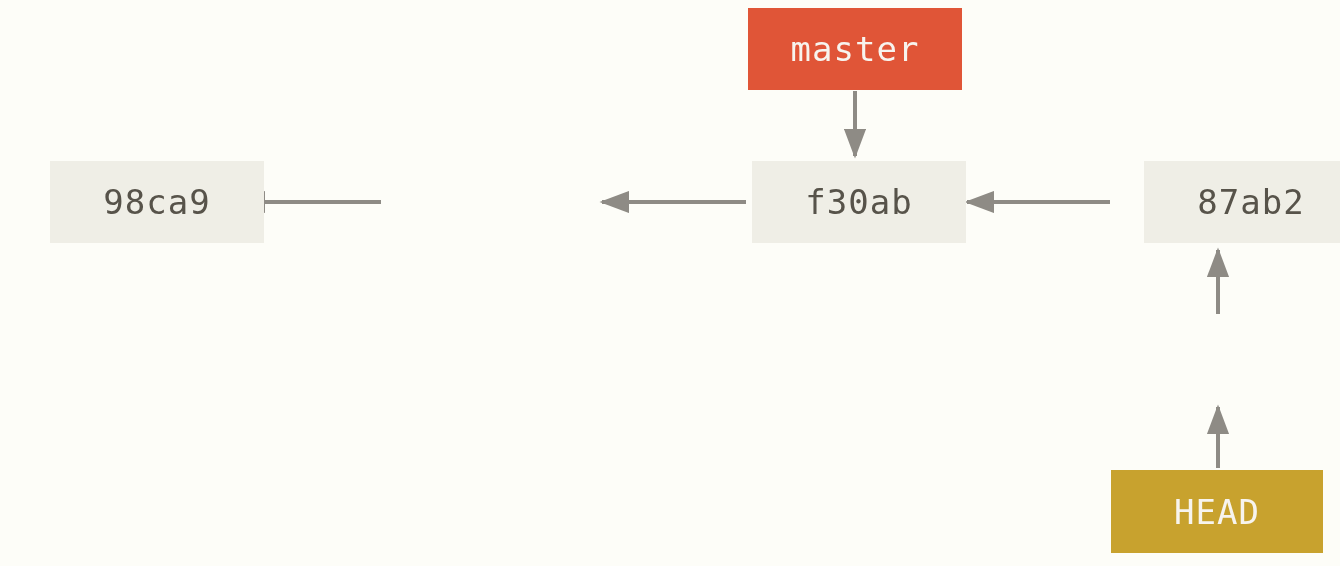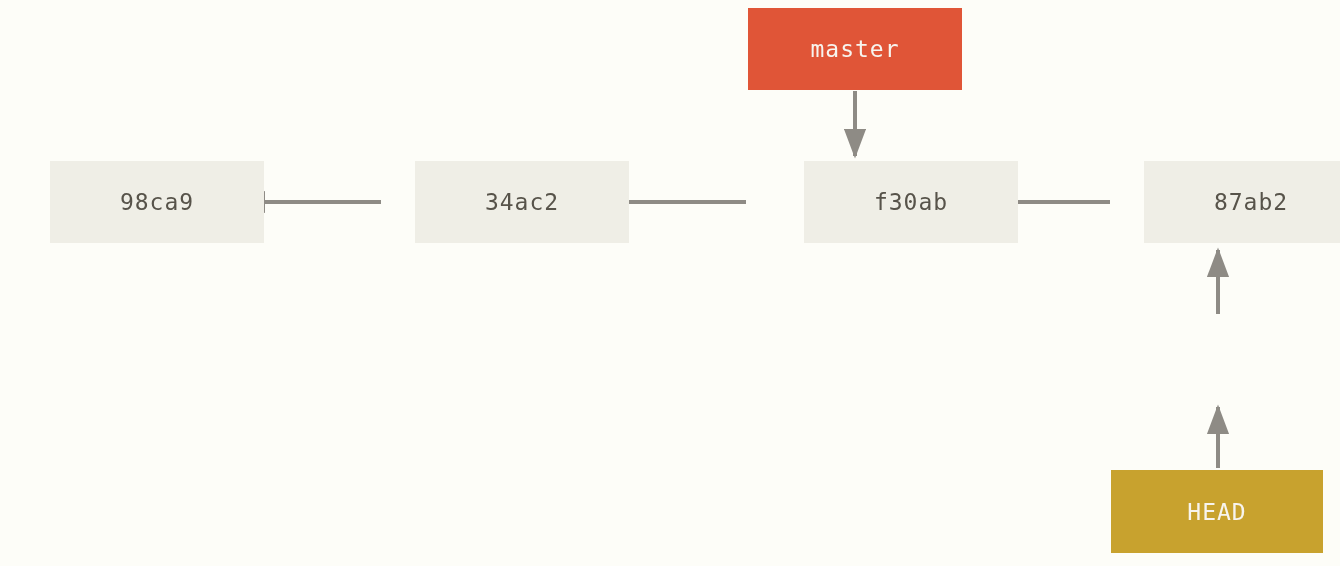--- a/index.html
+++ b/index.html
@@ -21,21 +21,21 @@
     top: 0;
     width: 1340px;
     height: 566px;
     pointer-events: none;
   }
   .node {
     position: absolute;
     display: flex;
     align-items: center;
     justify-content: center;
-    font-size: 23px;
+    font-size: 34px;
     letter-spacing: 1px;
   }
   .commit {
     width: 214px;
     height: 82px;
     top: 161px;
     background: #efeee6;
     color: #57534a;
     margin-left: 32px;
   }
@@ -67,24 +67,21 @@
     <line x1="746" y1="202" x2="602" y2="202" stroke="#8e8b85" stroke-width="4" marker-end="url(#ah)"></line>
     <line x1="1110" y1="202" x2="967" y2="202" stroke="#8e8b85" stroke-width="4" marker-end="url(#ah)"></line>
     <line x1="855" y1="91" x2="855" y2="156" stroke="#8e8b85" stroke-width="4" marker-end="url(#ah)"></line>
     <line x1="1218" y1="314" x2="1218" y2="250" stroke="#8e8b85" stroke-width="4" marker-end="url(#ah)"></line>
     <line x1="1218" y1="468" x2="1218" y2="407" stroke="#8e8b85" stroke-width="4" marker-end="url(#ah)"></line>
   </svg>
 
   <div class="node commit" style="left:18px;">
     <span>98ca9</span>
   </div>
-  <div class="node commit" style="left:383px;">
-    <span>34ac2</span>
-  </div>
-  <div class="node commit" style="left:772px;">
+  <div class="node commit" style="left:720px;">
     <span>f30ab</span>
   </div>
   <div class="node commit" style="left:1112px;">
     <span>87ab2</span>
   </div>
 
   <div class="node label-branch" style="left:748px; top:8px;">
     <span>master</span>
   </div>
 

